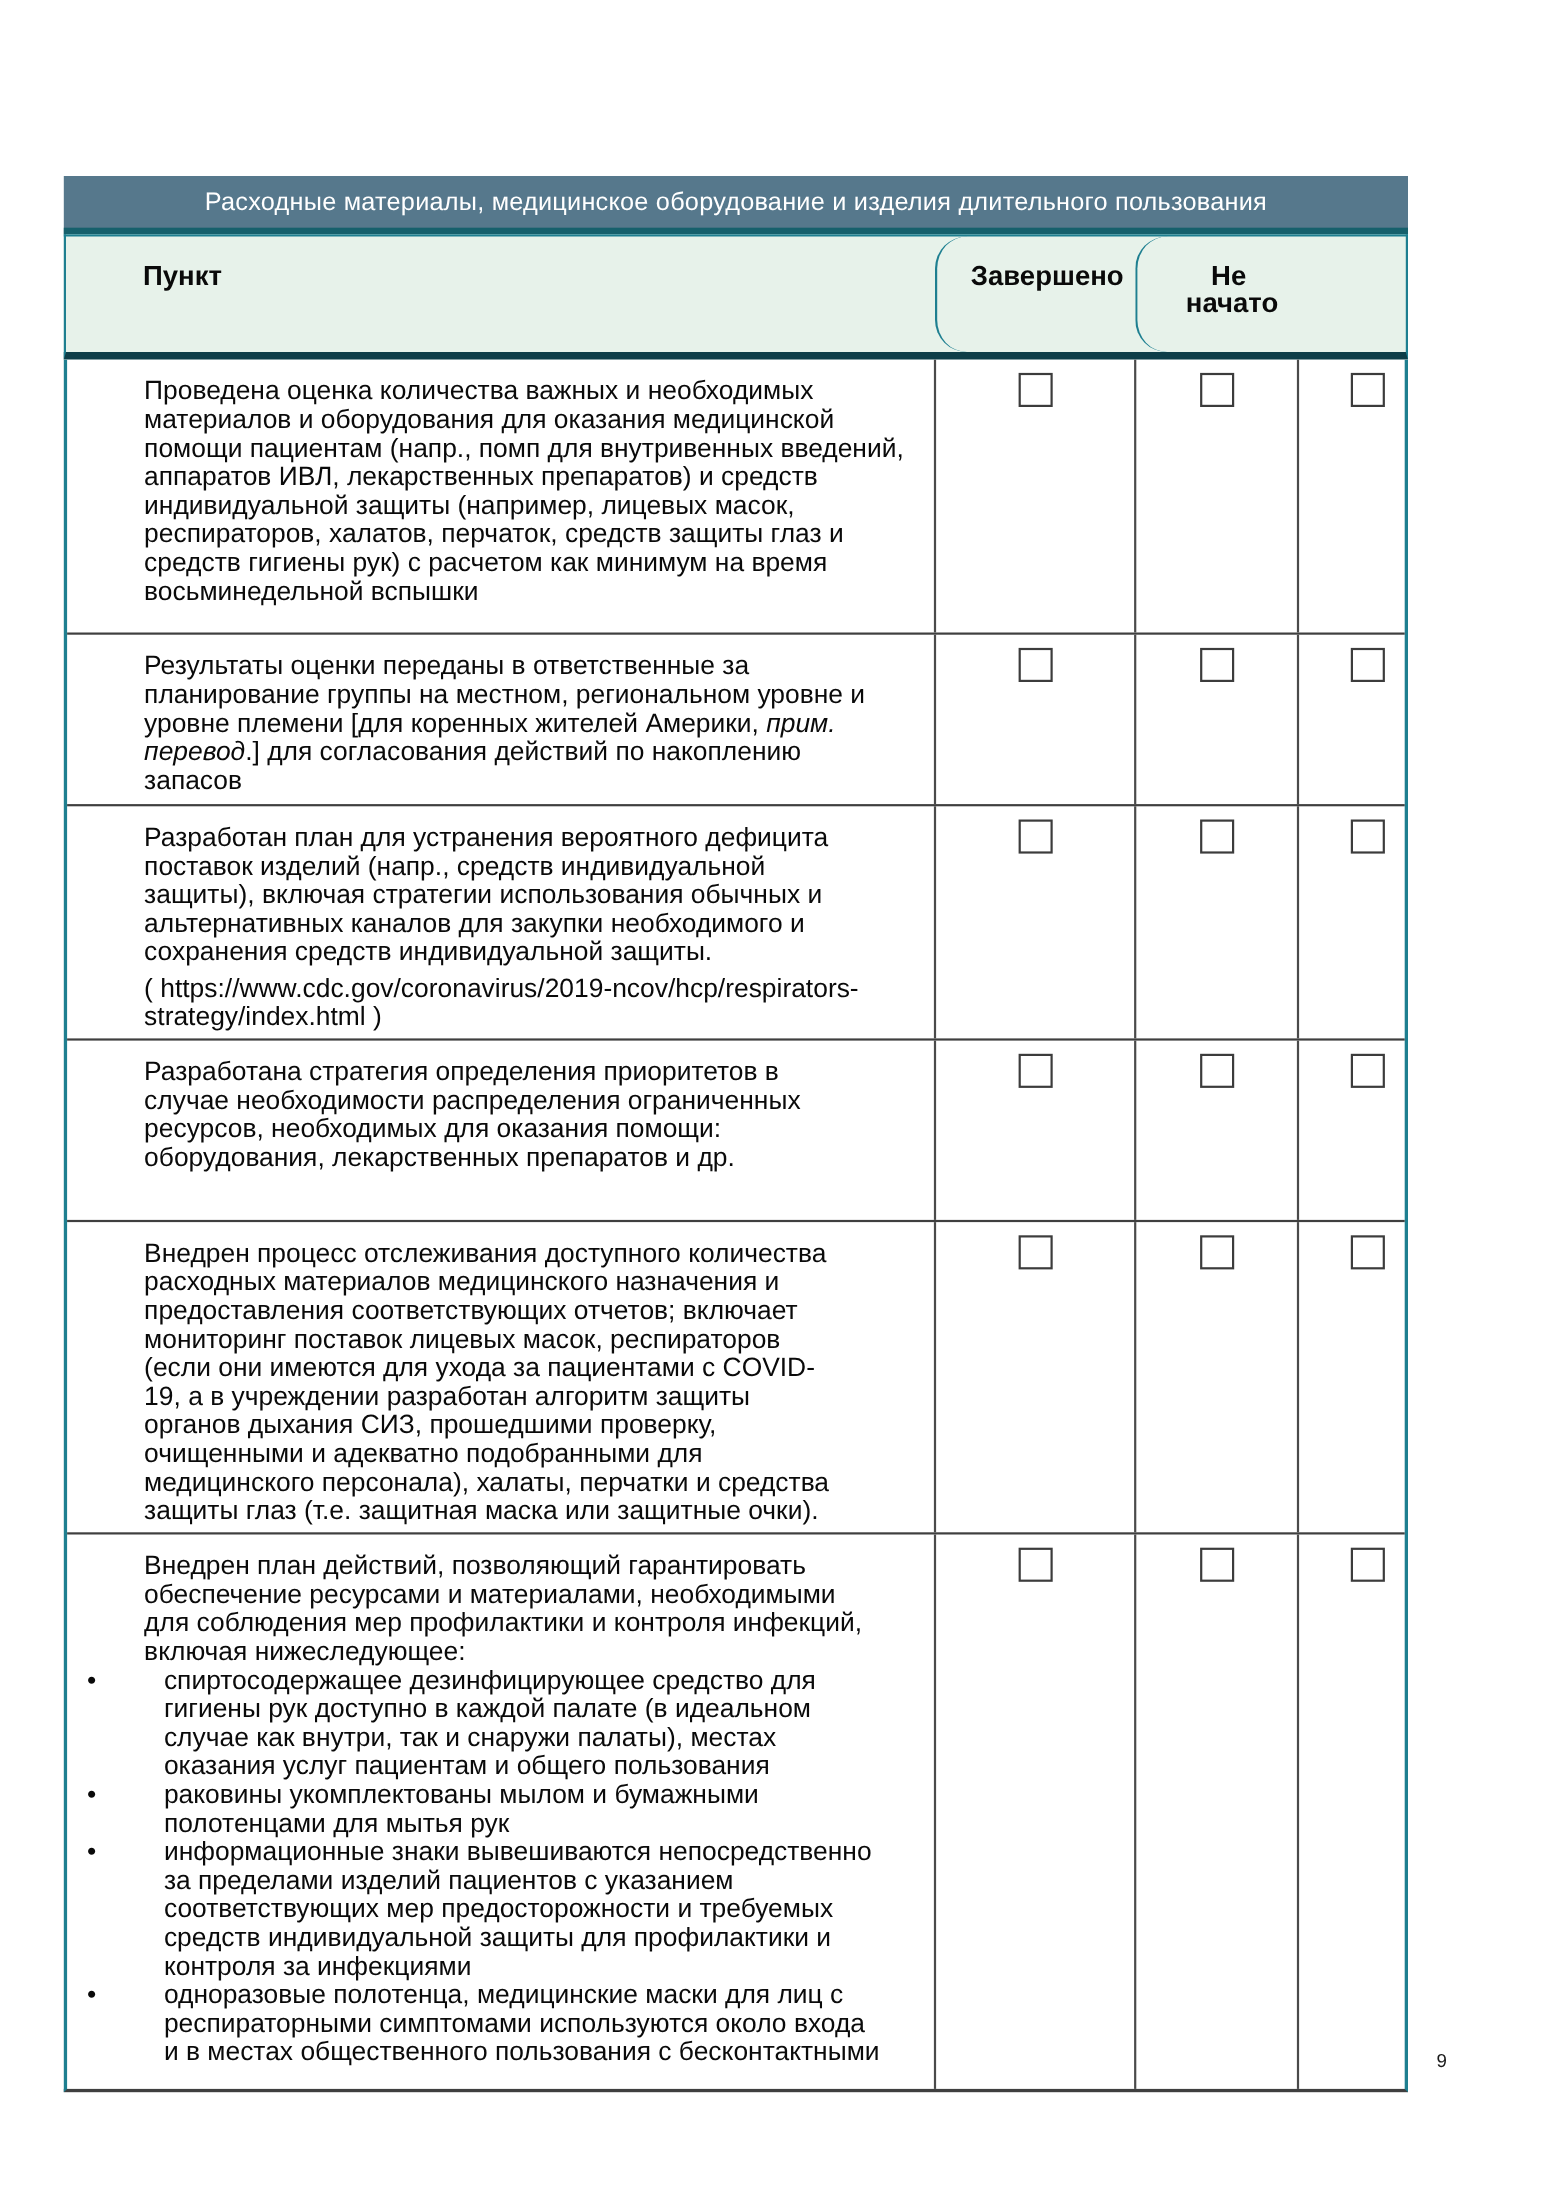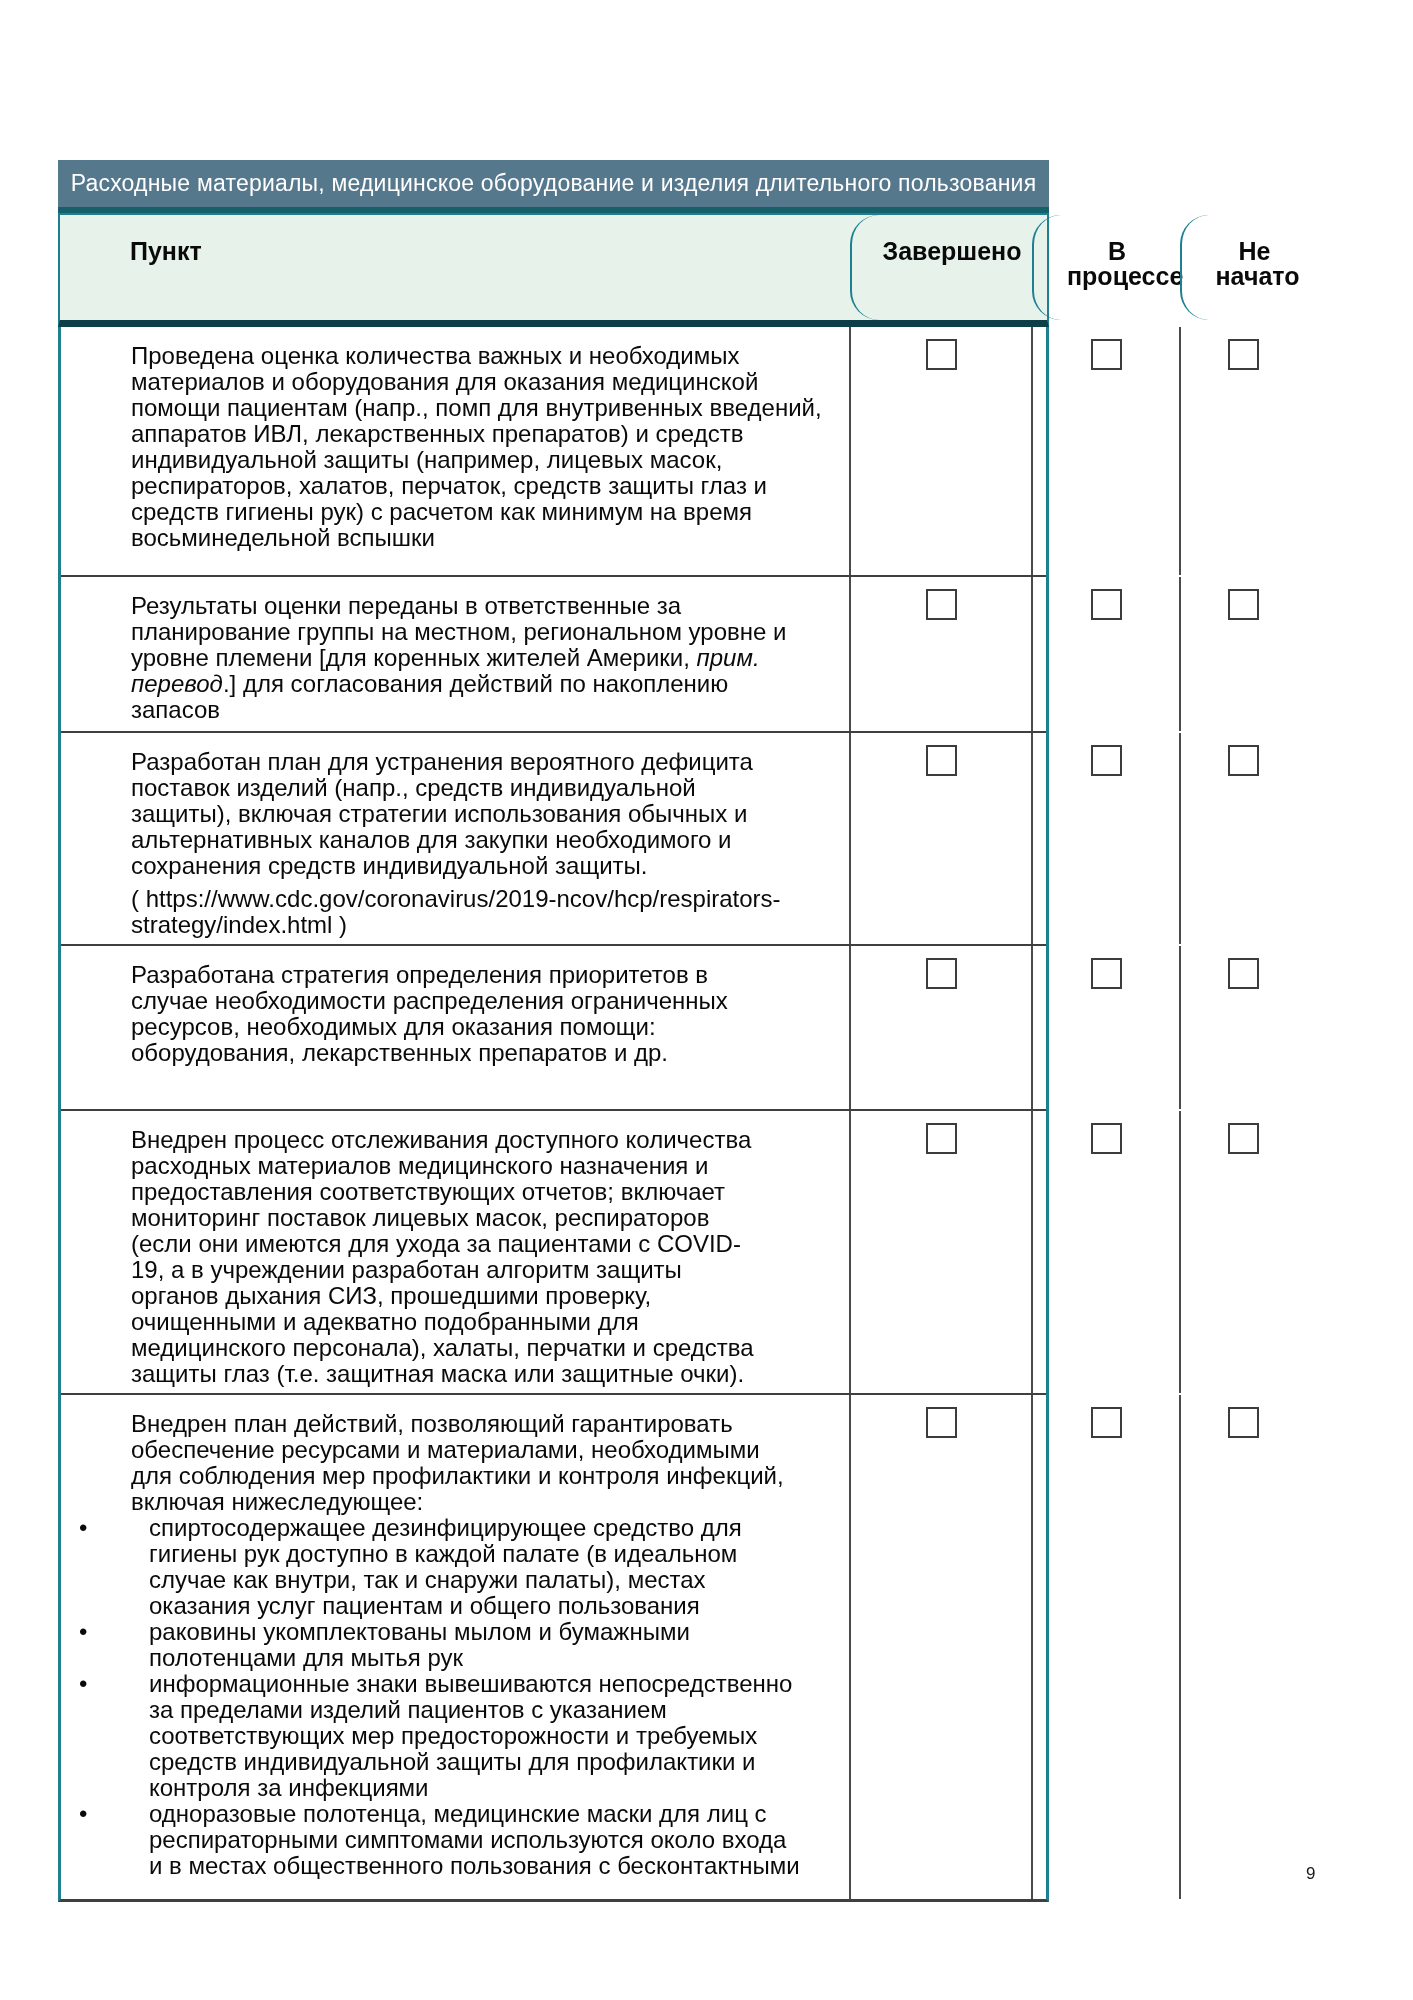--- a/index.html
+++ b/index.html
@@ -3,21 +3,21 @@
 <meta charset="utf-8">
 <style>
   * { box-sizing: border-box; margin: 0; padding: 0; }
   html, body { background: #ffffff; }
   body {
     width: 1413px; height: 2000px;
     position: relative;
     font-family: "Liberation Sans", "DejaVu Sans", sans-serif;
     color: #0a0a0a;
   }
-  .sheet { position: absolute; left: 58px; top: 160px; width: 991px; }
+  .sheet { position: absolute; left: 58px; top: 160px; width: 1222px; }
 
   
   .title-bar {
     height: 53px;
     background: #56788c;
     border-bottom: 6px solid #16606c;
     display: flex; align-items: center; justify-content: center;
     color: #ffffff; font-size: 23px; letter-spacing: 0.2px;
   }
 
@@ -91,23 +91,20 @@
   <div class="title-bar">
     <span>Расходные материалы, медицинское оборудование и изделия длительного пользования</span>
   </div>
 
   <div class="header-row">
     <div class="hcell hcell-item">Пункт</div>
     <div class="hcell hcell-center">
       <div class="hlabel">Завершено</div>
     </div>
     <div class="hcell hcell-center">
-      <div class="hlabel w-narrow">В процессе</div>
-    </div>
-    <div class="hcell hcell-center">
       <div class="hlabel w-narrow2">Не начато</div>
     </div>
   </div>
 
   <div class="tbody">
 
     <div class="row r1">
       <div class="cell-item">
         <p class="para">Проведена оценка количества важных и необходимых
 материалов и оборудования для оказания медицинской

